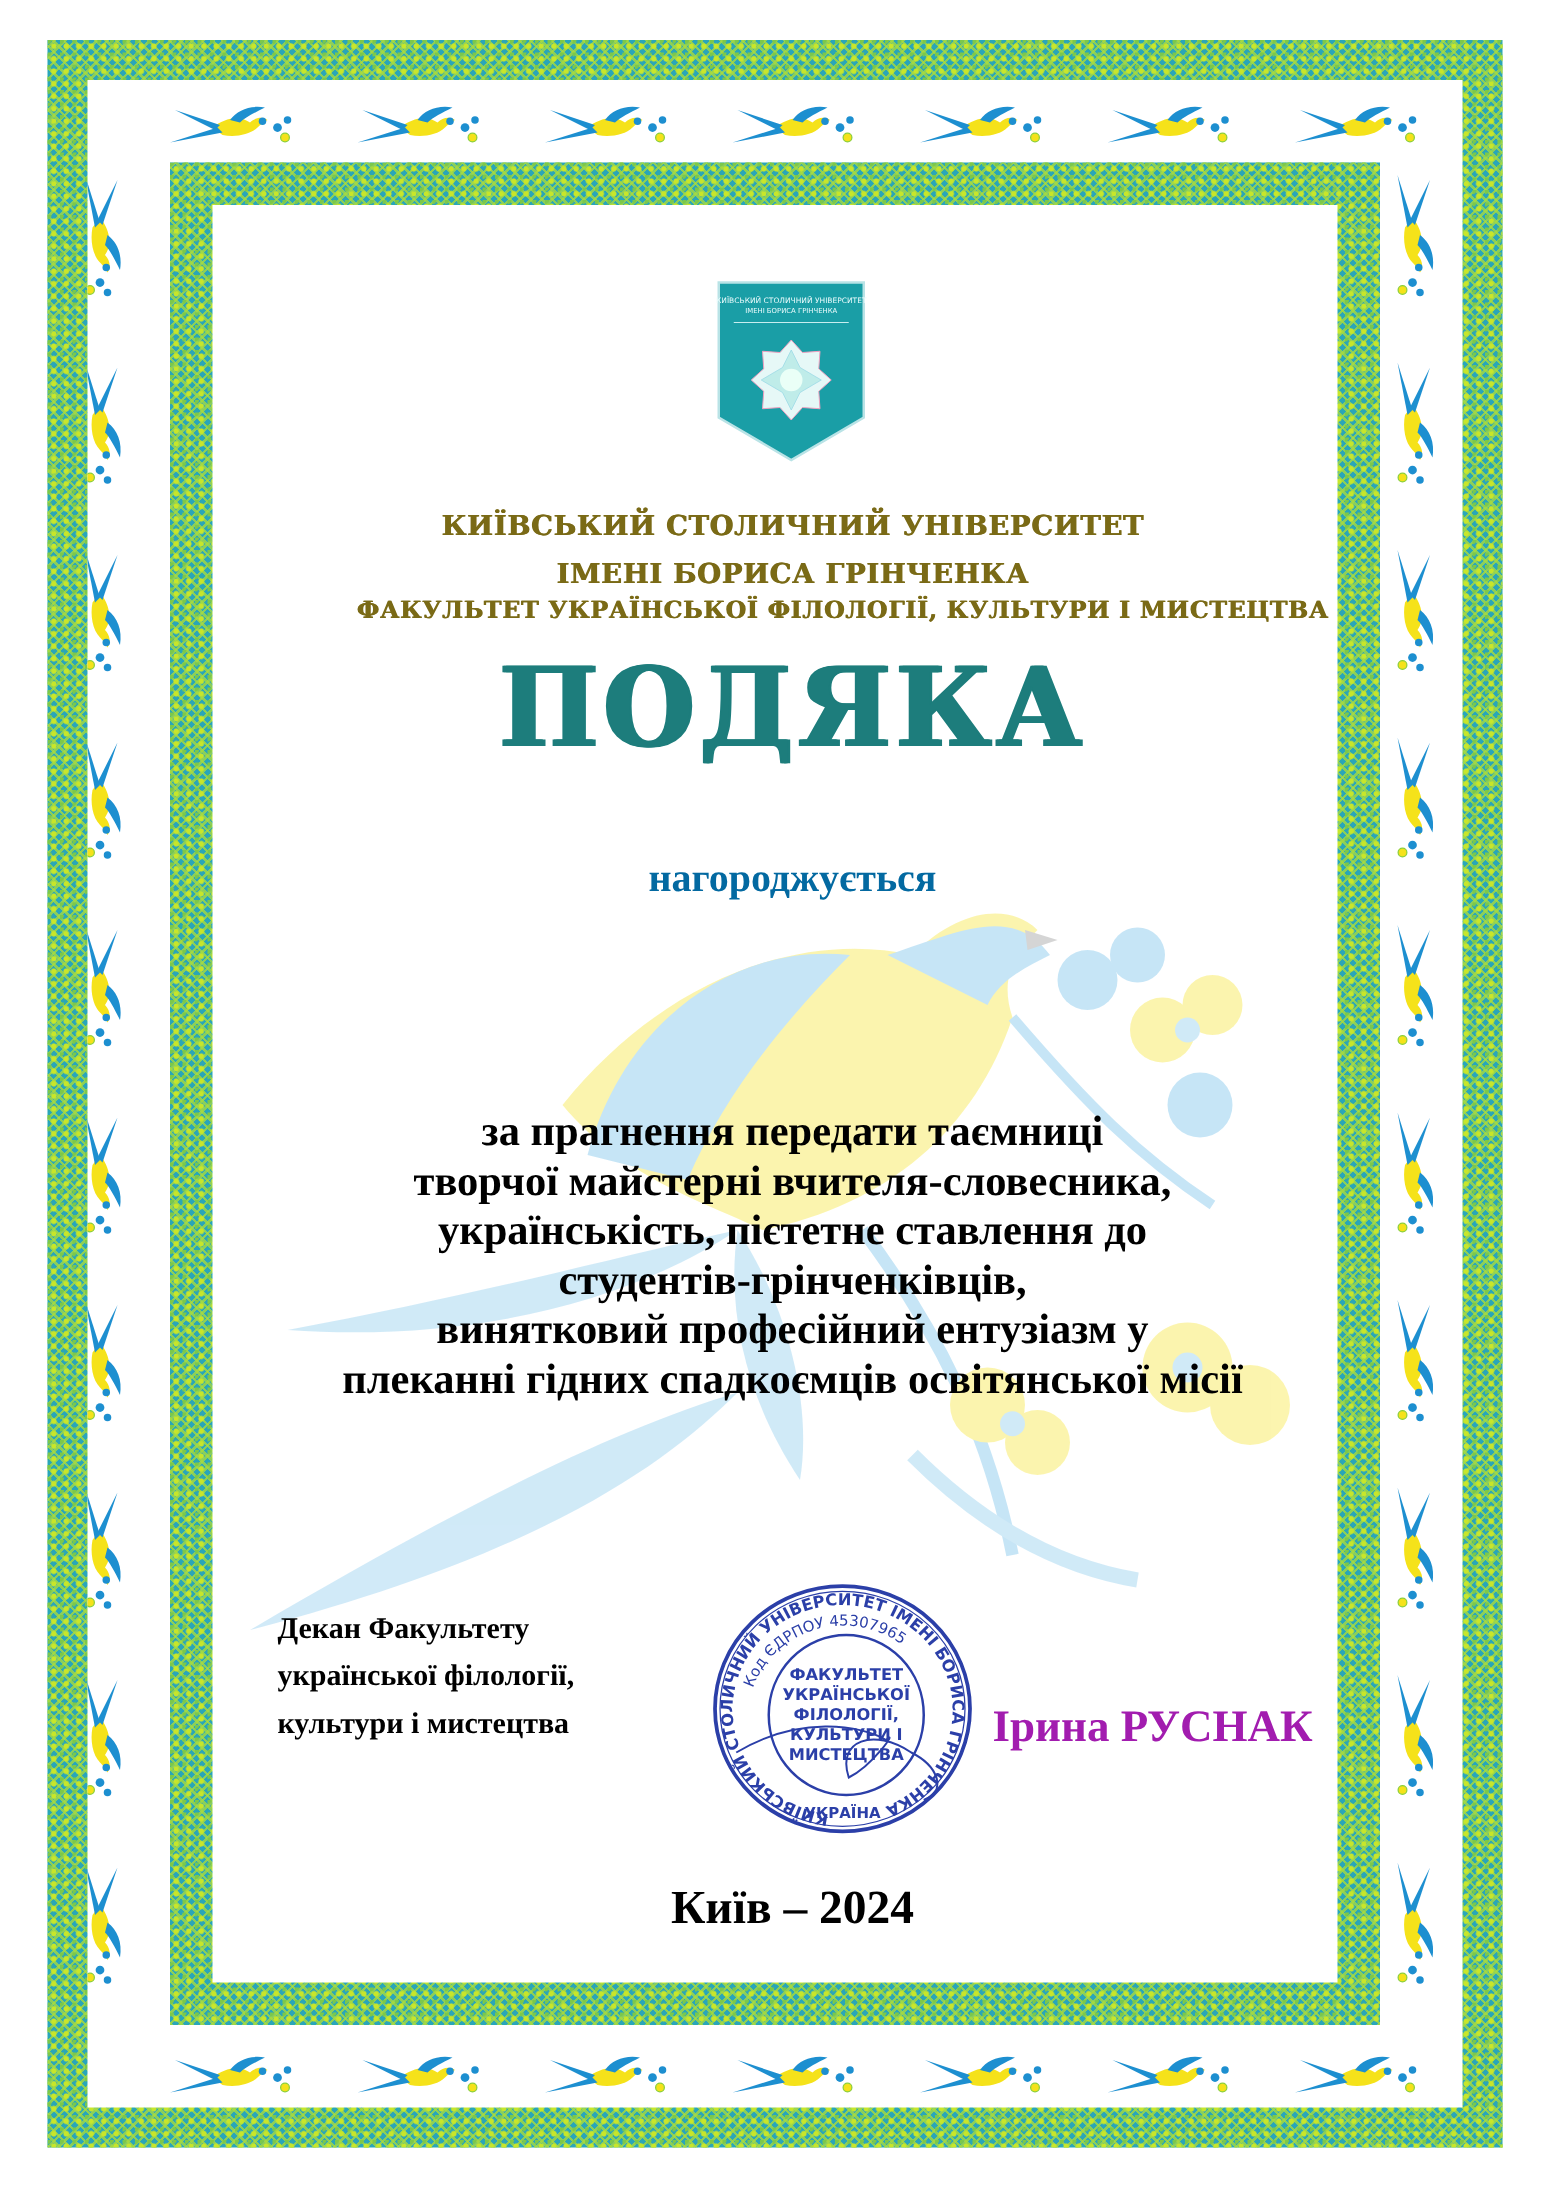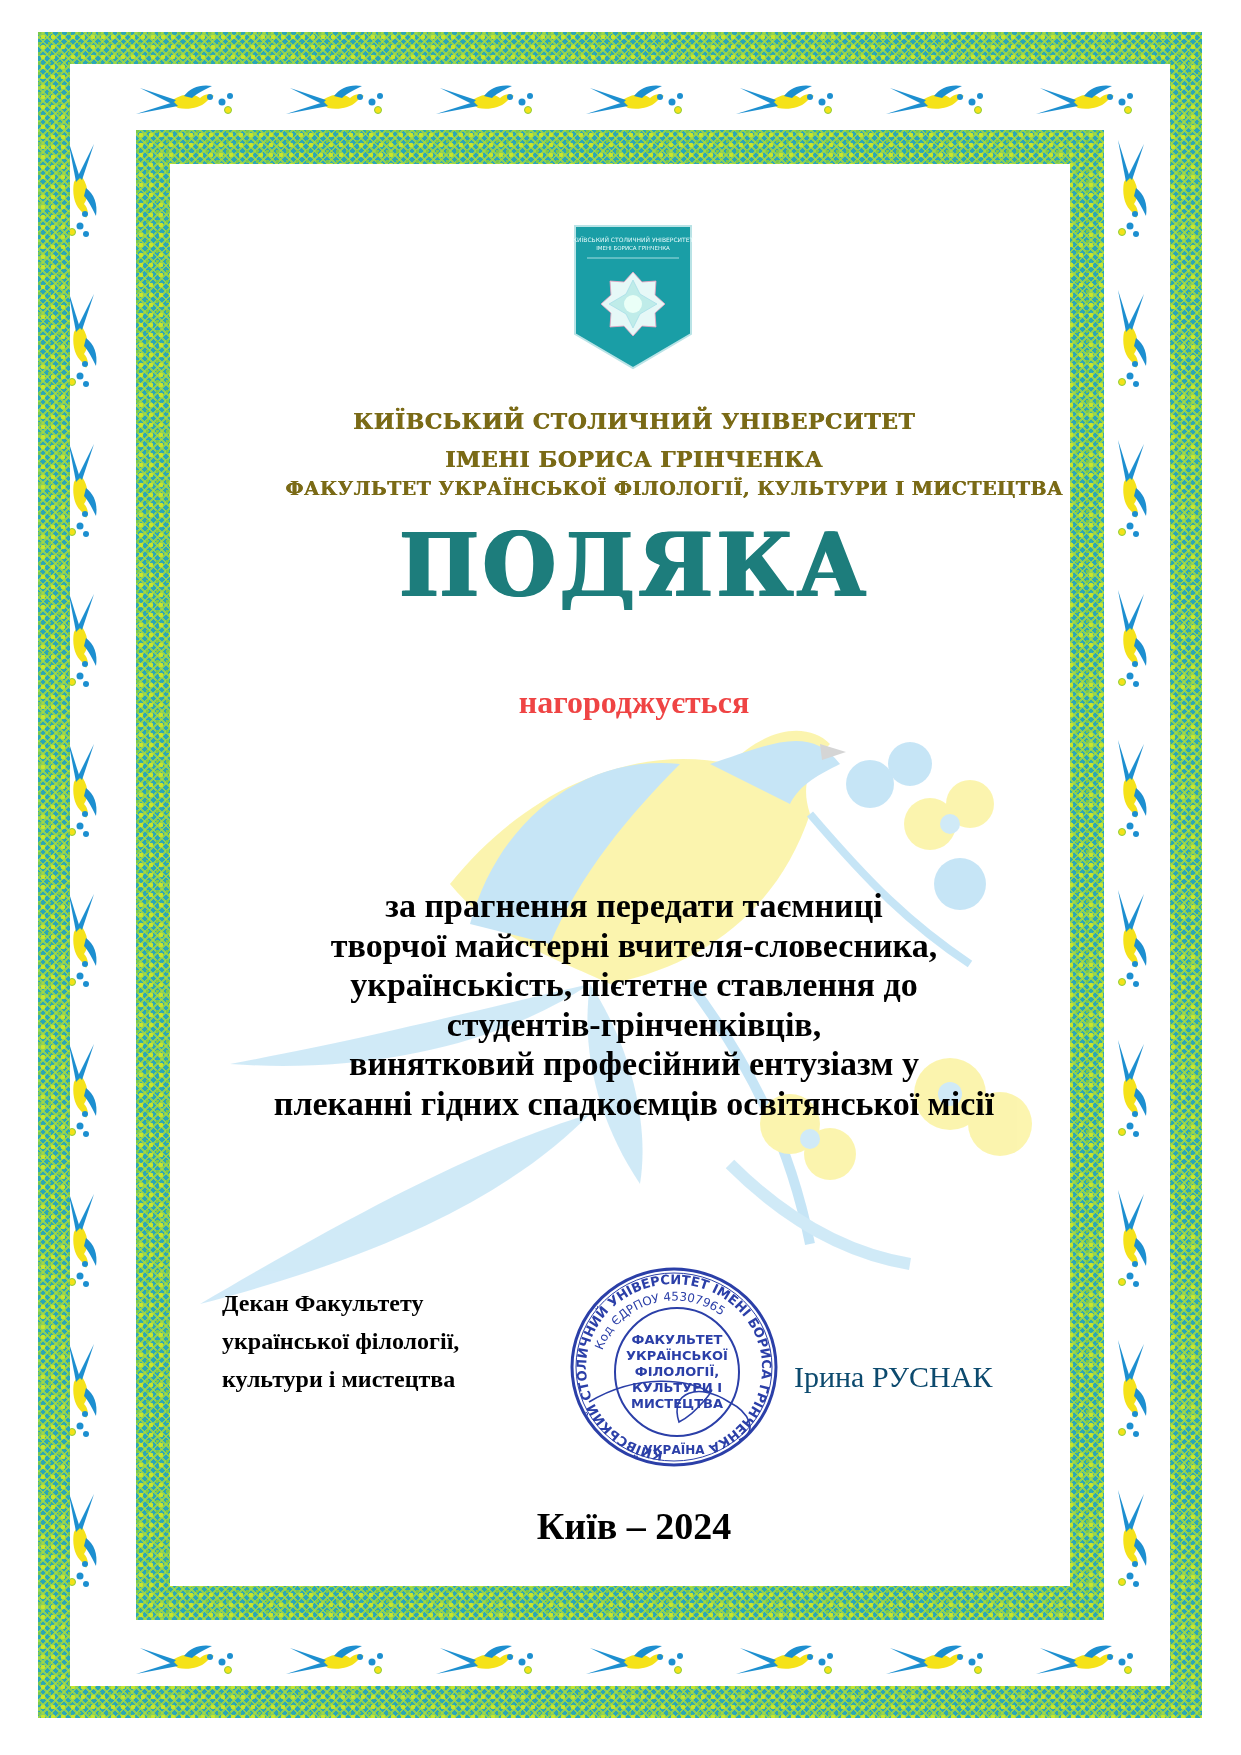--- a/index.html
+++ b/index.html
@@ -32,28 +32,28 @@
   .hdr { position: absolute; left: 0; width: 900px; text-align: center; color: #7a6a16;
          font-family: "DejaVu Serif", serif; font-weight: bold; letter-spacing: 0.5px;
          text-shadow: 0.6px 0 0 #7a6a16; }
   .hdr1 { top: 244px; font-size: 22px; }
   .hdr2 { top: 282px; font-size: 22px; }
   .hdr3 { top: 313px; font-size: 19px; padding-left: 40px; }
   .title { position: absolute; left: 0; top: 352px; width: 900px; text-align: center;
            font-family: "DejaVu Serif", serif; font-weight: bold; font-size: 84px; color: #1d7d7c;
            letter-spacing: 4px; text-shadow: 2px 0 0 #1d7d7c, -1px 0 0 #1d7d7c; transform: scaleY(1.05); }
   .awarded { position: absolute; left: 0; top: 520px; width: 900px; text-align: center;
-             font-weight: bold; font-size: 32px; color: #ef4444; }
+             font-weight: bold; font-size: 32px; color: #0369a1; }
   .name { position: absolute; left: 0; top: 618px; width: 900px; text-align: center;
           font-weight: bold; font-size: 46px; color: #000; }
   .reason { position: absolute; left: 0; top: 722px; width: 900px; text-align: center;
             font-weight: bold; font-size: 34px; line-height: 39.5px; color: #000; }
   .reason div { white-space: nowrap; }
   .sig-block { position: absolute; left: 38px; top: 1120px; font-weight: bold; font-size: 24px; line-height: 38px; color: #000; }
-  .sig-name { position: absolute; left: 610px; top: 1196px; font-weight: normal; font-size: 30px; color: #0c4a6e; }
+  .sig-name { position: absolute; left: 610px; top: 1196px; font-weight: bold; font-size: 36px; color: #a21caf; }
   .stamp { position: absolute; left: 375px; top: 1098px; width: 230px; height: 210px; }
   .city-year { position: absolute; left: 0; top: 1340px; width: 900px; text-align: center; font-weight: bold; font-size: 38px; color: #000; }
 </style>
 </head>
 <body>
 
 <div class="band outer-frame"></div>
 <div class="swallow-lane">
   <svg width="1100" height="1622" viewBox="0 0 1100 1622">
     <defs>

